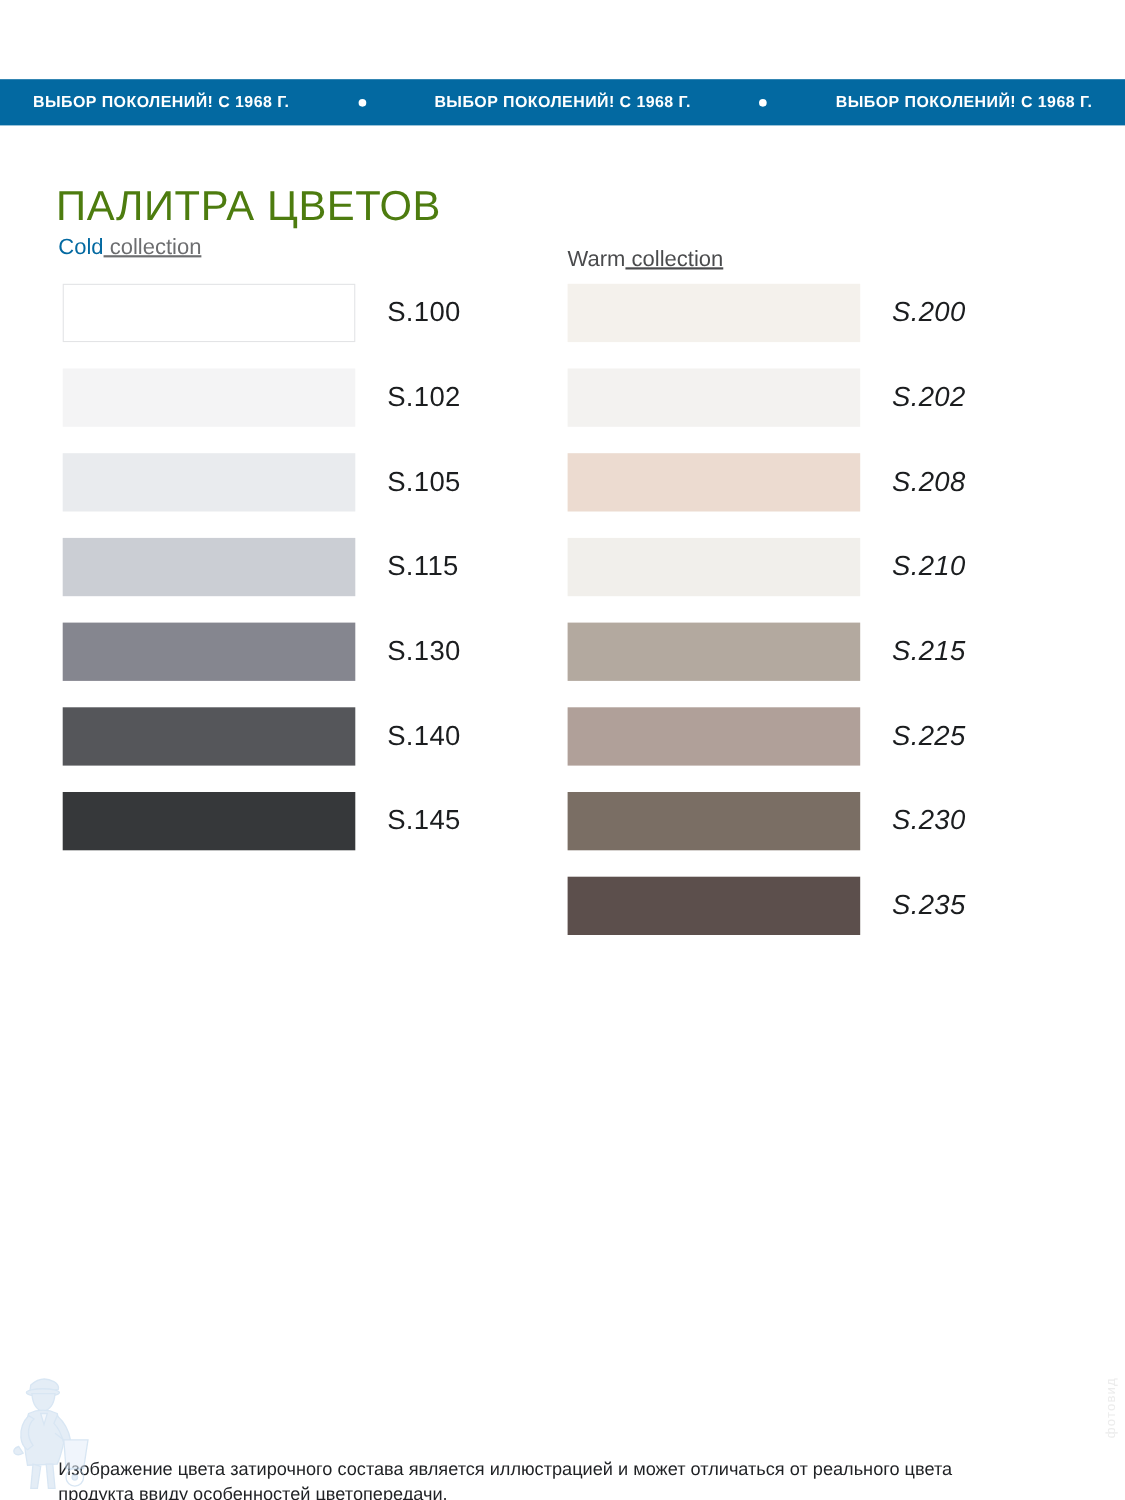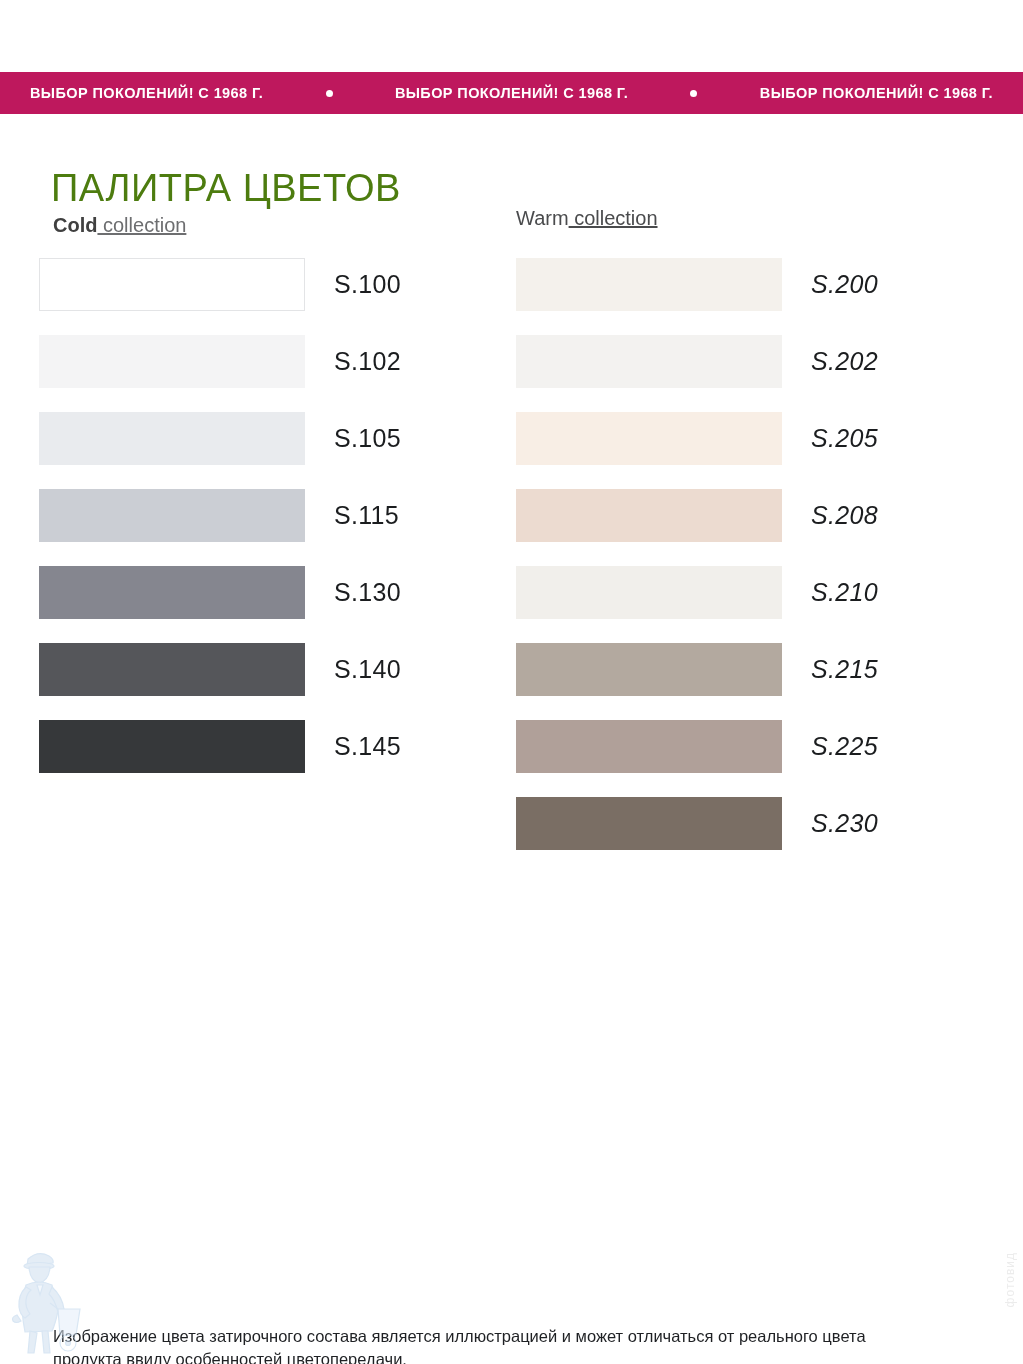--- a/index.html
+++ b/index.html
@@ -68,39 +68,39 @@
     white-space: nowrap;
   }
 
   
   .col-heading {
     position: absolute;
     font-size: 20px;
     white-space: nowrap;
   }
   .col-heading .strong {
-    color: #404040;
-    font-weight: bold;
+    color: #0369a1;
+    font-weight: normal;
   }
   .col-heading .light {
     color: #6d6e70;
     font-weight: normal;
     text-decoration: underline;
   }
   .col-heading.cold { left: 53px; top: 214px; }
-  .col-heading.warm { left: 516px; top: 207px; }
+  .col-heading.warm { left: 516px; top: 225px; }
   .col-heading.warm .strong { font-weight: normal; color: #4a4b4d; }
   .col-heading.warm .light { color: #4a4b4d; }
 
   
   .swatch-col {
     position: absolute;
     top: 258px;
   }
-  .swatch-col.cold { left: 39px; }
+  .swatch-col.cold { left: 57px; }
   .swatch-col.warm { left: 516px; font-style: italic; }
 
   .swatch-row {
     display: flex;
     align-items: center;
     height: 53px;
     margin-bottom: 24px;
   }
   .swatch-chip {
     width: 266px;
@@ -150,21 +150,21 @@
     color: #ececec;
     writing-mode: vertical-rl;
     transform: rotate(180deg);
     white-space: nowrap;
     font-family: "Liberation Sans", sans-serif;
   }
 </style>
 </head>
 <body>
 
-<div class="banner" style="background: #be185d;">
+<div class="banner" style="background: #0369a1;">
   <div class="banner-inner">
     <span class="banner-text">ВЫБОР ПОКОЛЕНИЙ!  С 1968 Г.</span>
     <span class="banner-spacer"></span>
     <span class="banner-sep"></span>
     <span class="banner-spacer"></span>
     <span class="banner-text">ВЫБОР ПОКОЛЕНИЙ!  С 1968 Г.</span>
     <span class="banner-spacer"></span>
     <span class="banner-sep"></span>
     <span class="banner-spacer"></span>
     <span class="banner-text">ВЫБОР ПОКОЛЕНИЙ!  С 1968 Г.</span>
@@ -215,42 +215,42 @@
 <div class="swatch-col warm" id="warm-col">
     <div class="swatch-row">
       <div class="swatch-chip" style="background: rgb(244, 241, 236);"></div>
       <div class="swatch-code">S.200</div>
     </div>
     <div class="swatch-row">
       <div class="swatch-chip" style="background: rgb(243, 242, 240);"></div>
       <div class="swatch-code">S.202</div>
     </div>
     <div class="swatch-row">
-      <div class="swatch-chip" style="background: rgb(248, 238, 229);"></div>
-      <div class="swatch-code">S.205</div>
-    </div>
-    <div class="swatch-row">
       <div class="swatch-chip" style="background: rgb(236, 219, 208);"></div>
       <div class="swatch-code">S.208</div>
     </div>
     <div class="swatch-row">
       <div class="swatch-chip" style="background: rgb(241, 239, 235);"></div>
       <div class="swatch-code">S.210</div>
     </div>
     <div class="swatch-row">
       <div class="swatch-chip" style="background: rgb(179, 169, 159);"></div>
       <div class="swatch-code">S.215</div>
     </div>
     <div class="swatch-row">
       <div class="swatch-chip" style="background: rgb(176, 160, 153);"></div>
       <div class="swatch-code">S.225</div>
     </div>
     <div class="swatch-row">
       <div class="swatch-chip" style="background: rgb(122, 110, 100);"></div>
       <div class="swatch-code">S.230</div>
+    </div>
+    <div class="swatch-row">
+      <div class="swatch-chip" style="background: rgb(92, 79, 76);"></div>
+      <div class="swatch-code">S.235</div>
     </div>
   </div>
 
 <p class="disclaimer">Изображение цвета затирочного состава является иллюстрацией и может отличаться от реального цвета продукта ввиду особенностей цветопередачи.</p>
 
 <div class="watermark-figure">
   <svg viewBox="0 0 92 112" width="92" height="112" aria-hidden="true">
     <g fill="#cfdff0" stroke="#b9d2ea" stroke-width="1.2">
 
       <path d="M24 16 q10 -9 21 -3 q5 3 4 7 l-26 3 z"></path>

